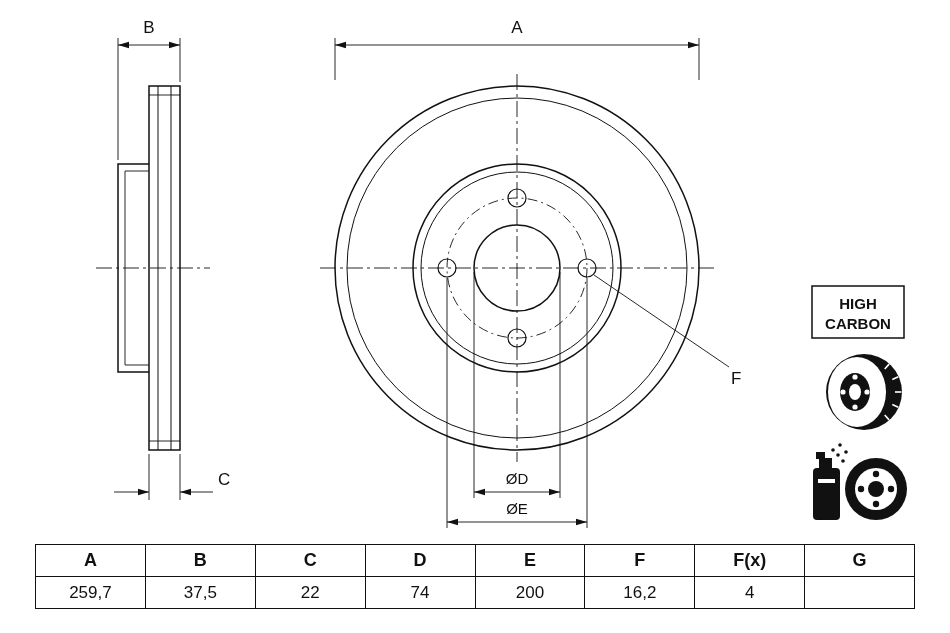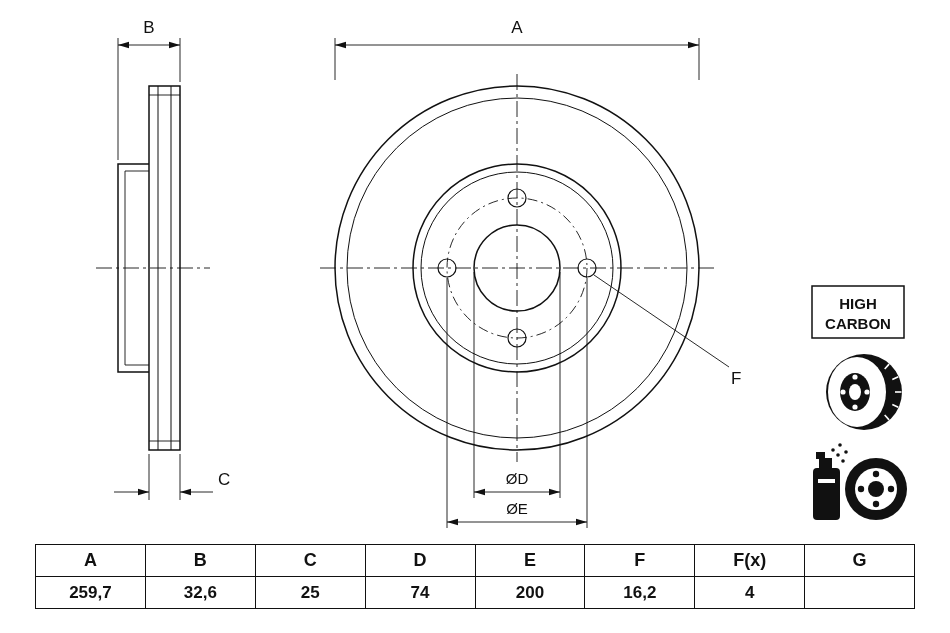--- a/index.html
+++ b/index.html
@@ -44,21 +44,21 @@
     height: 31px;
     padding: 0 4px;
     color: #111111;
   }
   .spec-table th {
     font-size: 18px;
     font-weight: bold;
   }
   .spec-table td {
     font-size: 17px;
-    font-weight: bold;
+    font-weight: normal;
   }
 </style>
 </head>
 <body>
 
 <div id="stage">
 
   <svg id="drawing-svg" width="950" height="544" viewBox="0 0 950 544">
 
     <g stroke="#111111" fill="none">
@@ -193,22 +193,22 @@
         <th>D</th>
         <th>E</th>
         <th>F</th>
         <th>F(x)</th>
         <th>G</th>
       </tr>
     </thead>
     <tbody>
       <tr>
         <td>259,7</td>
-        <td>32,6</td>
-        <td>25</td>
+        <td>37,5</td>
+        <td>22</td>
         <td>74</td>
         <td>200</td>
         <td>16,2</td>
         <td>4</td>
         <td></td>
       </tr>
     </tbody>
   </table>
 
 </div>

